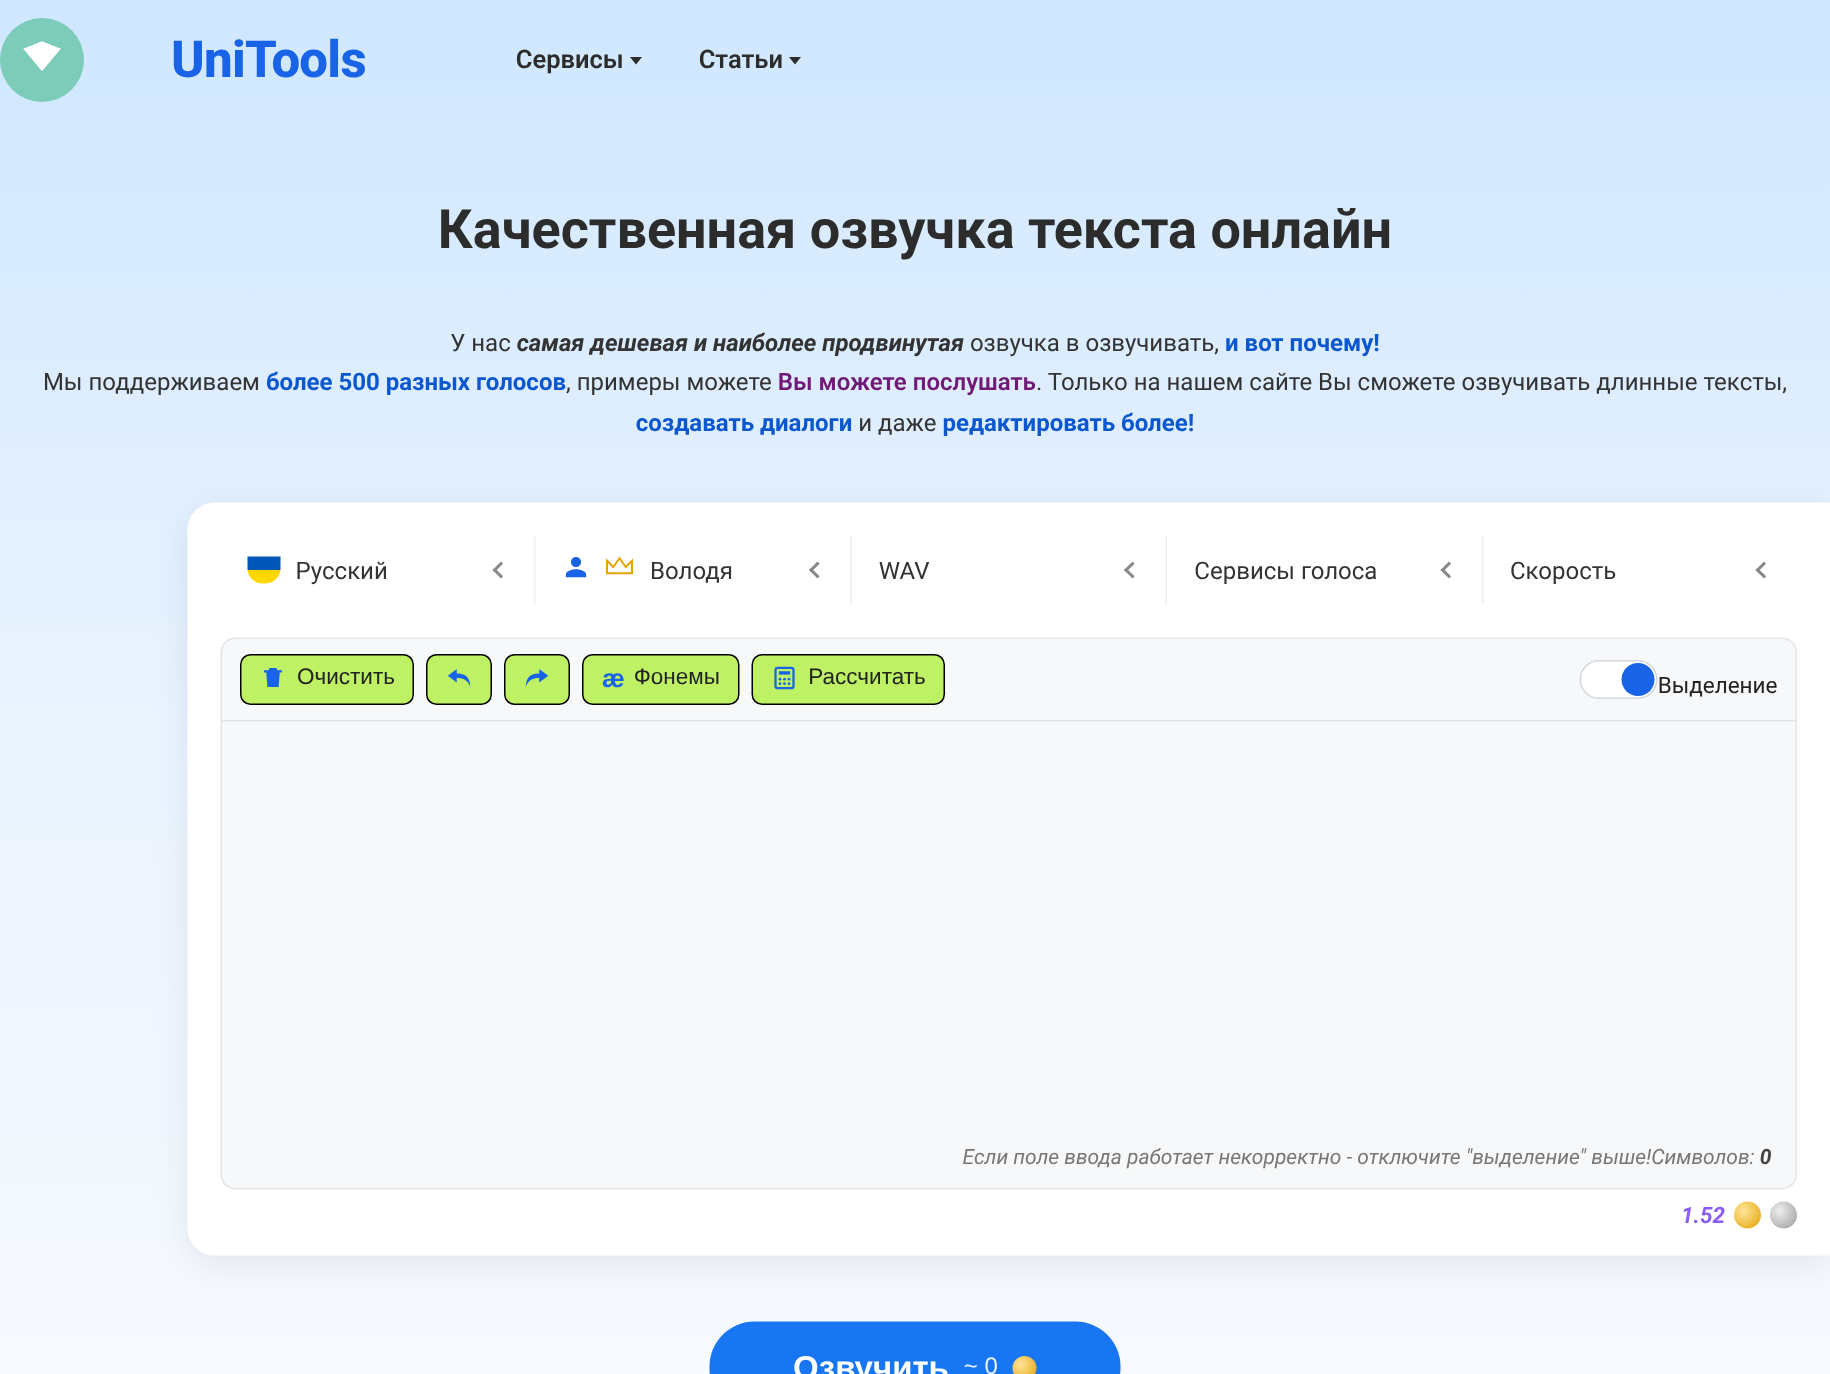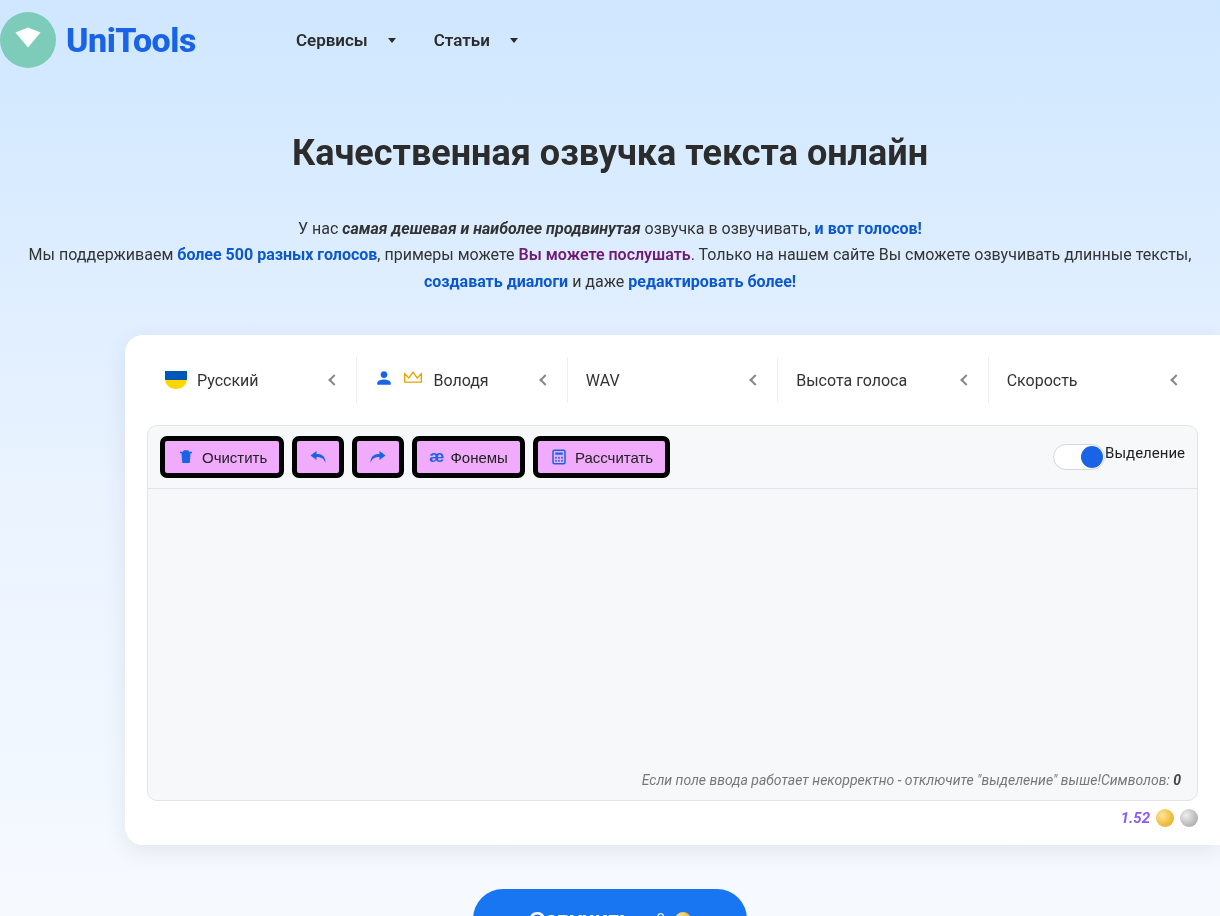--- a/index.html
+++ b/index.html
@@ -28,28 +28,29 @@
   border-radius: 50%;
   background: #7dccb9;
   display: flex; align-items: center; justify-content: center;
 }
 .logo-circle svg { width: 30px; height: 30px; fill: #fff; }
 .logo-text {
   font-size: 34px;
   font-weight: 800;
   color: #1863e6;
   letter-spacing: -0.5px;
+  margin-left: 48px;
 }
 .nav { display: flex; gap: 38px; margin-left: 60px; }
 .nav-item {
   font-size: 17px;
   font-weight: 600;
   color: #2c2c2c;
   cursor: pointer;
-  display: flex; align-items: center; gap: 20px;
+  display: flex; align-items: center; gap: 4px;
 }
 .nav-item .caret {
   width: 0; height: 0;
   border-left: 4px solid transparent;
   border-right: 4px solid transparent;
   border-top: 5px solid #2c2c2c;
 }
 .hero {
   text-align: center;
   padding: 52px 20px 10px;
@@ -116,33 +117,33 @@
 }
 .toolbar {
   display: flex;
   align-items: center;
   padding: 10px 12px;
   gap: 8px;
   justify-content: space-between;
 }
 .toolbar-left { display: flex; gap: 8px; flex-wrap: wrap; }
 .tbtn {
-  background: #f0abfc;
-  border: 5px solid #000000;
+  background: #bef264;
+  border: 1px solid #000000;
   border-radius: 7px;
   padding: 6px 12px;
   font-size: 15px;
   color: #222;
-  display: flex; align-items: center; gap: 7px;
+  display: flex; align-items: flex-start; gap: 7px;
   cursor: pointer;
   white-space: nowrap;
 }
 .tbtn svg { width: 18px; height: 18px; fill: #1863e6; }
 .tbtn .ae { color: #1863e6; font-weight: 700; font-size: 17px; letter-spacing: -1px; }
-.toggle-wrap { display: flex; align-items: flex-start; }
+.toggle-wrap { display: flex; align-items: flex-end; }
 .toggle {
   width: 52px; height: 26px;
   background: #fff;
   border: 1px solid #d4d7db;
   border-radius: 14px;
   position: relative;
   cursor: pointer;
 }
 .toggle .knob {
   position: absolute; top: 1px; right: 1px;
@@ -233,21 +234,21 @@
     </div>
   </div>
 </div>
 
 <div class="hero">
   <h1>Качественная озвучка текста онлайн</h1>
 </div>
 
 <div class="intro">
   <div>
-    <span>У нас </span><span class="bold-it">самая дешевая и наиболее продвинутая</span><span> озвучка в озвучивать, </span><a class="link">и вот голосов!</a>
+    <span>У нас </span><span class="bold-it">самая дешевая и наиболее продвинутая</span><span> озвучка в озвучивать, </span><a class="link">и вот почему!</a>
   </div>
   <div>
     <span>Мы поддерживаем </span><span class="link">более 500 разных голосов</span><span>, примеры можете </span><a class="linkn">Вы можете послушать</a><span>. Только на нашем сайте Вы сможете озвучивать длинные тексты, </span><a class="link">создавать диалоги</a><span> и даже </span><a class="link">редактировать более!</a>
   </div>
 </div>
 
 <div class="panel">
   <div class="selectors">
 
     <div class="sel">
@@ -277,21 +278,21 @@
 
     <div class="sel">
       <span class="sel-left">
         <span>WAV</span>
       </span>
       <span class="chev"></span>
     </div>
 
     <div class="sel">
       <span class="sel-left">
-        <span>Высота голоса</span>
+        <span>Сервисы голоса</span>
       </span>
       <span class="chev"></span>
     </div>
 
     <div class="sel">
       <span class="sel-left">
         <span>Скорость</span>
       </span>
       <span class="chev"></span>
     </div>

